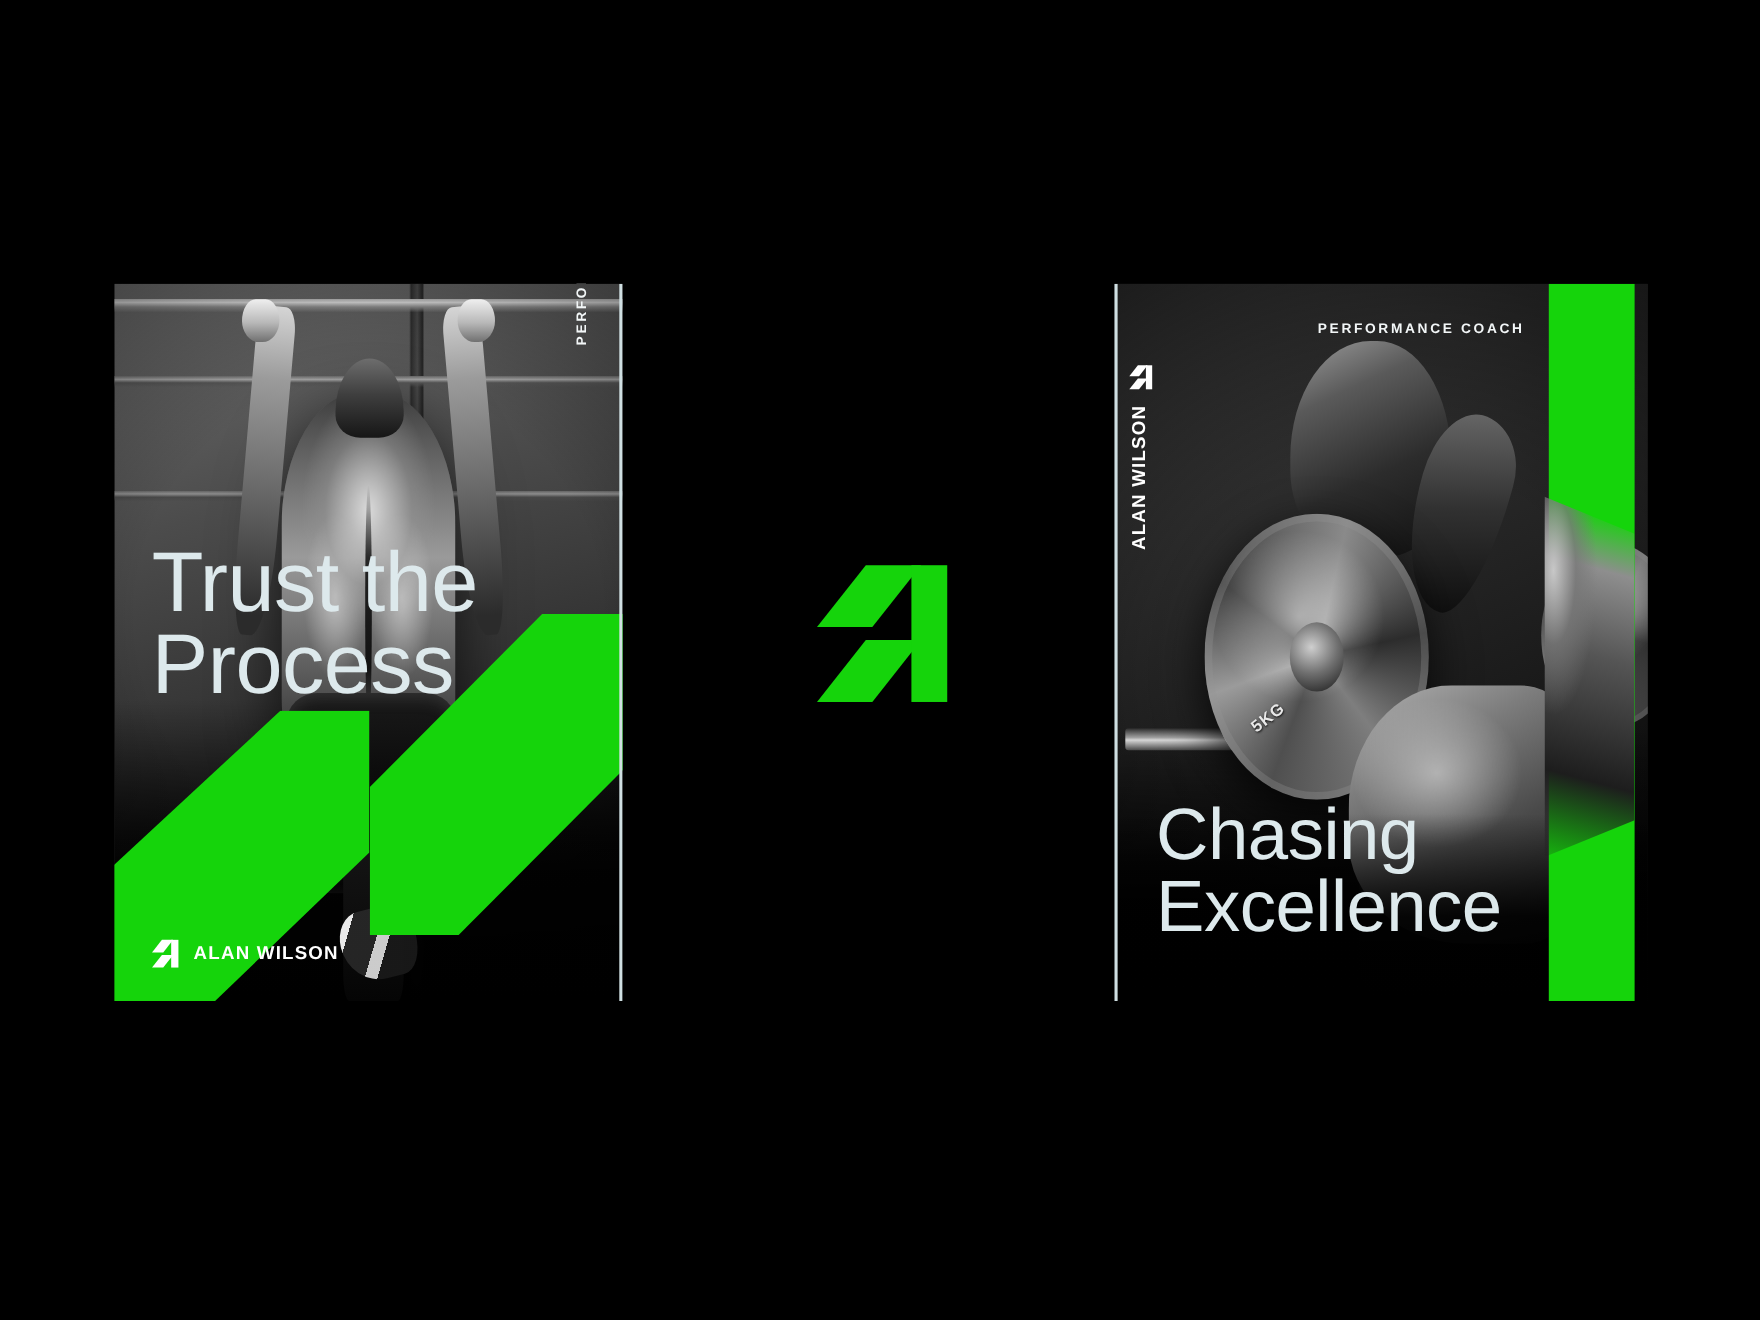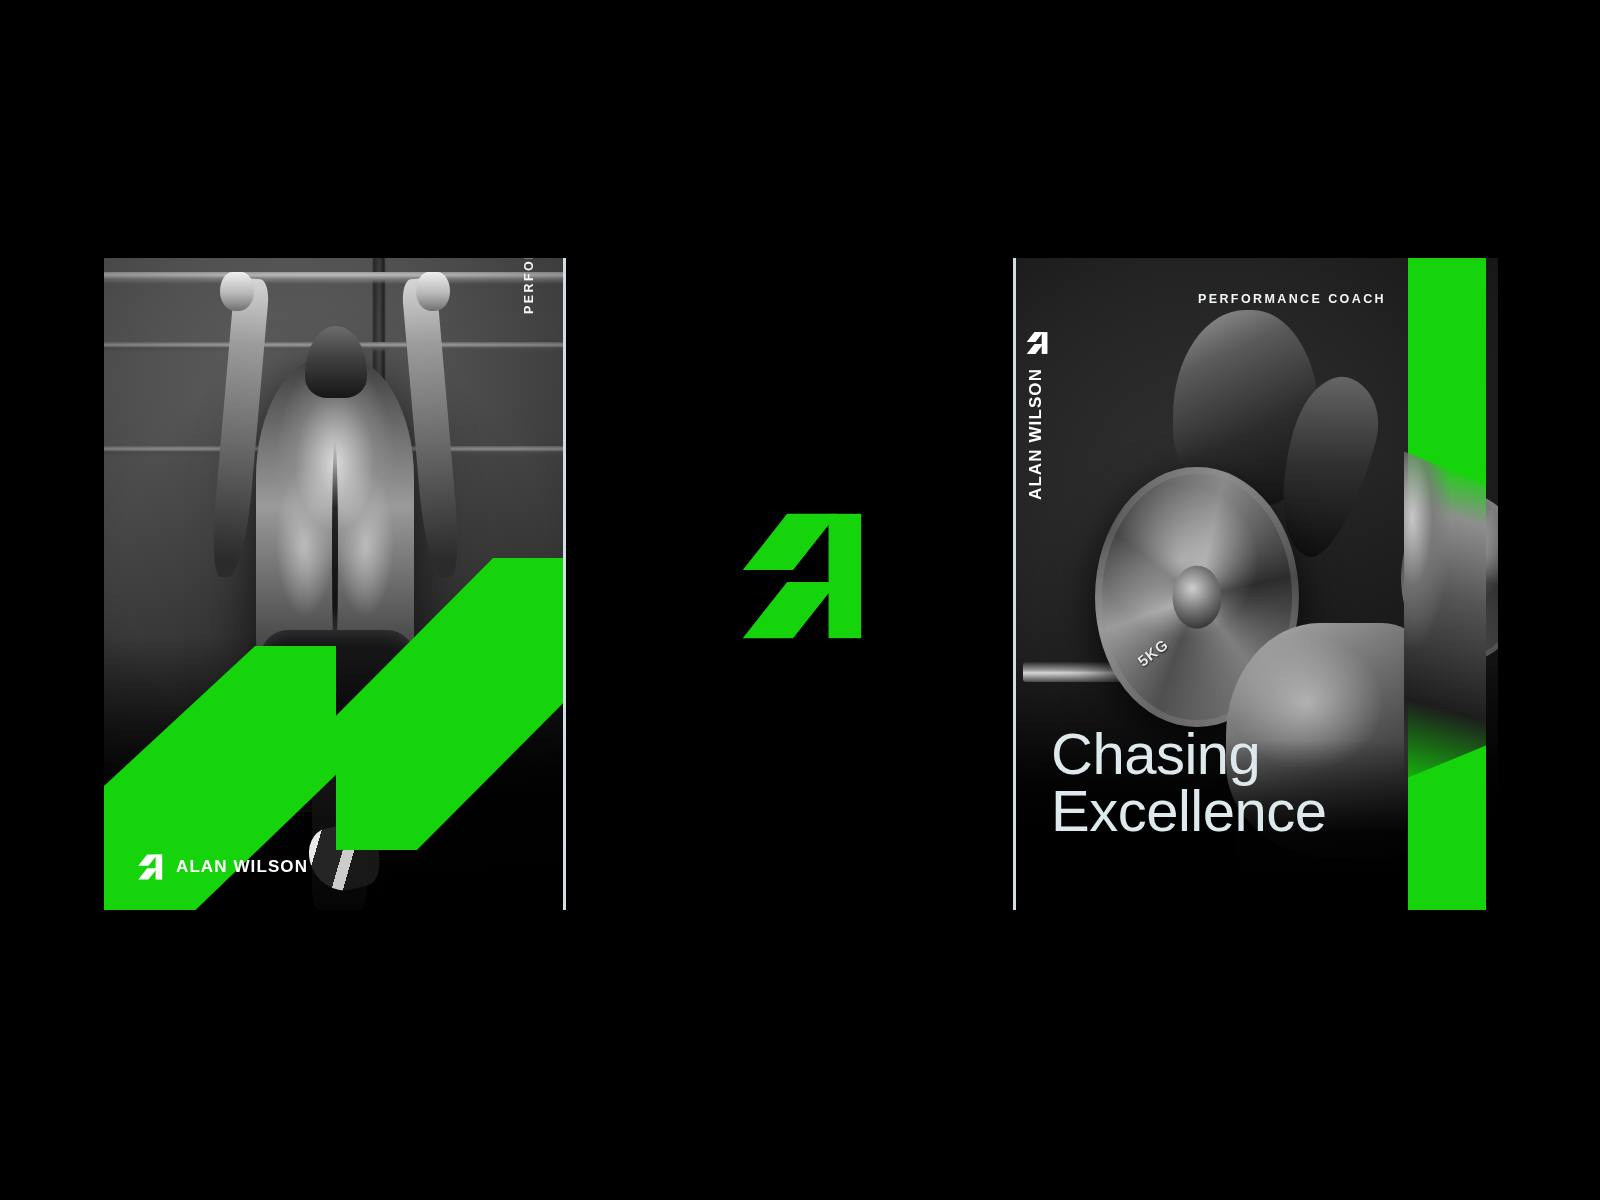--- a/index.html
+++ b/index.html
@@ -382,20 +382,22 @@
 
     <div class="band-layer" style="--brand:#15D40B;">
 
       <div class="band-diag" style="left:-6px; top:388px; width:238px; height:280px;
                   clip-path: polygon(0% 52%, 66% 0%, 100% 0%, 100% 46%, 34% 100%, 0% 100%);"></div>
 
       <div class="band-diag" style="left:232px; top:300px; width:238px; height:292px;
                   clip-path: polygon(0% 54%, 66% 0%, 100% 0%, 100% 46%, 34% 100%, 0% 100%);"></div>
     </div>
 
+    <h1 class="headline" style="left:34px; top:234px; font-size:77px;">Trust the
+Process</h1>
 
     <p class="eyebrow vertical" style="left:432px; top:42px; width:200px;">PERFORMANCE COACH</p>
 
     <div class="wordmark" style="left:30px; bottom:28px;">
       <svg class="logo-mark" width="30" height="30" viewBox="0 0 100 100" aria-hidden="true">
         <polygon points="44,8 78,8 48,46 14,46" fill="#ffffff"></polygon>
         <polygon points="44,54 78,54 48,92 14,92" fill="#ffffff"></polygon>
         <rect x="72" y="8" width="22" height="84" fill="#ffffff"></rect>
       </svg>
       <span class="wordmark-text">ALAN WILSON</span>
@@ -443,19 +445,19 @@
 
     <div class="wordmark vertical" style="left: 36px; top: auto; transform-origin: left bottom; transform: rotate(-90deg); bottom: 410px; flex-direction: row-reverse;">
       <svg class="logo-mark" width="26" height="26" viewBox="0 0 100 100" style="transform: rotate(90deg);" aria-hidden="true">
         <polygon points="44,8 78,8 48,46 14,46" fill="#ffffff"></polygon>
         <polygon points="44,54 78,54 48,92 14,92" fill="#ffffff"></polygon>
         <rect x="72" y="8" width="22" height="84" fill="#ffffff"></rect>
       </svg>
       <span class="wordmark-text" style="transform: none;">ALAN WILSON</span>
     </div>
 
-    <h1 class="headline" style="left:38px; top:468px; font-size:58px;">Chasing
+    <h1 class="headline" style="left:38px; top:468px; font-size:66px;">Chasing
 Excellence</h1>
 
     <div class="edge-rule" style="left:0;"></div>
   </div>
 
 </div>
 
 </body></html>

